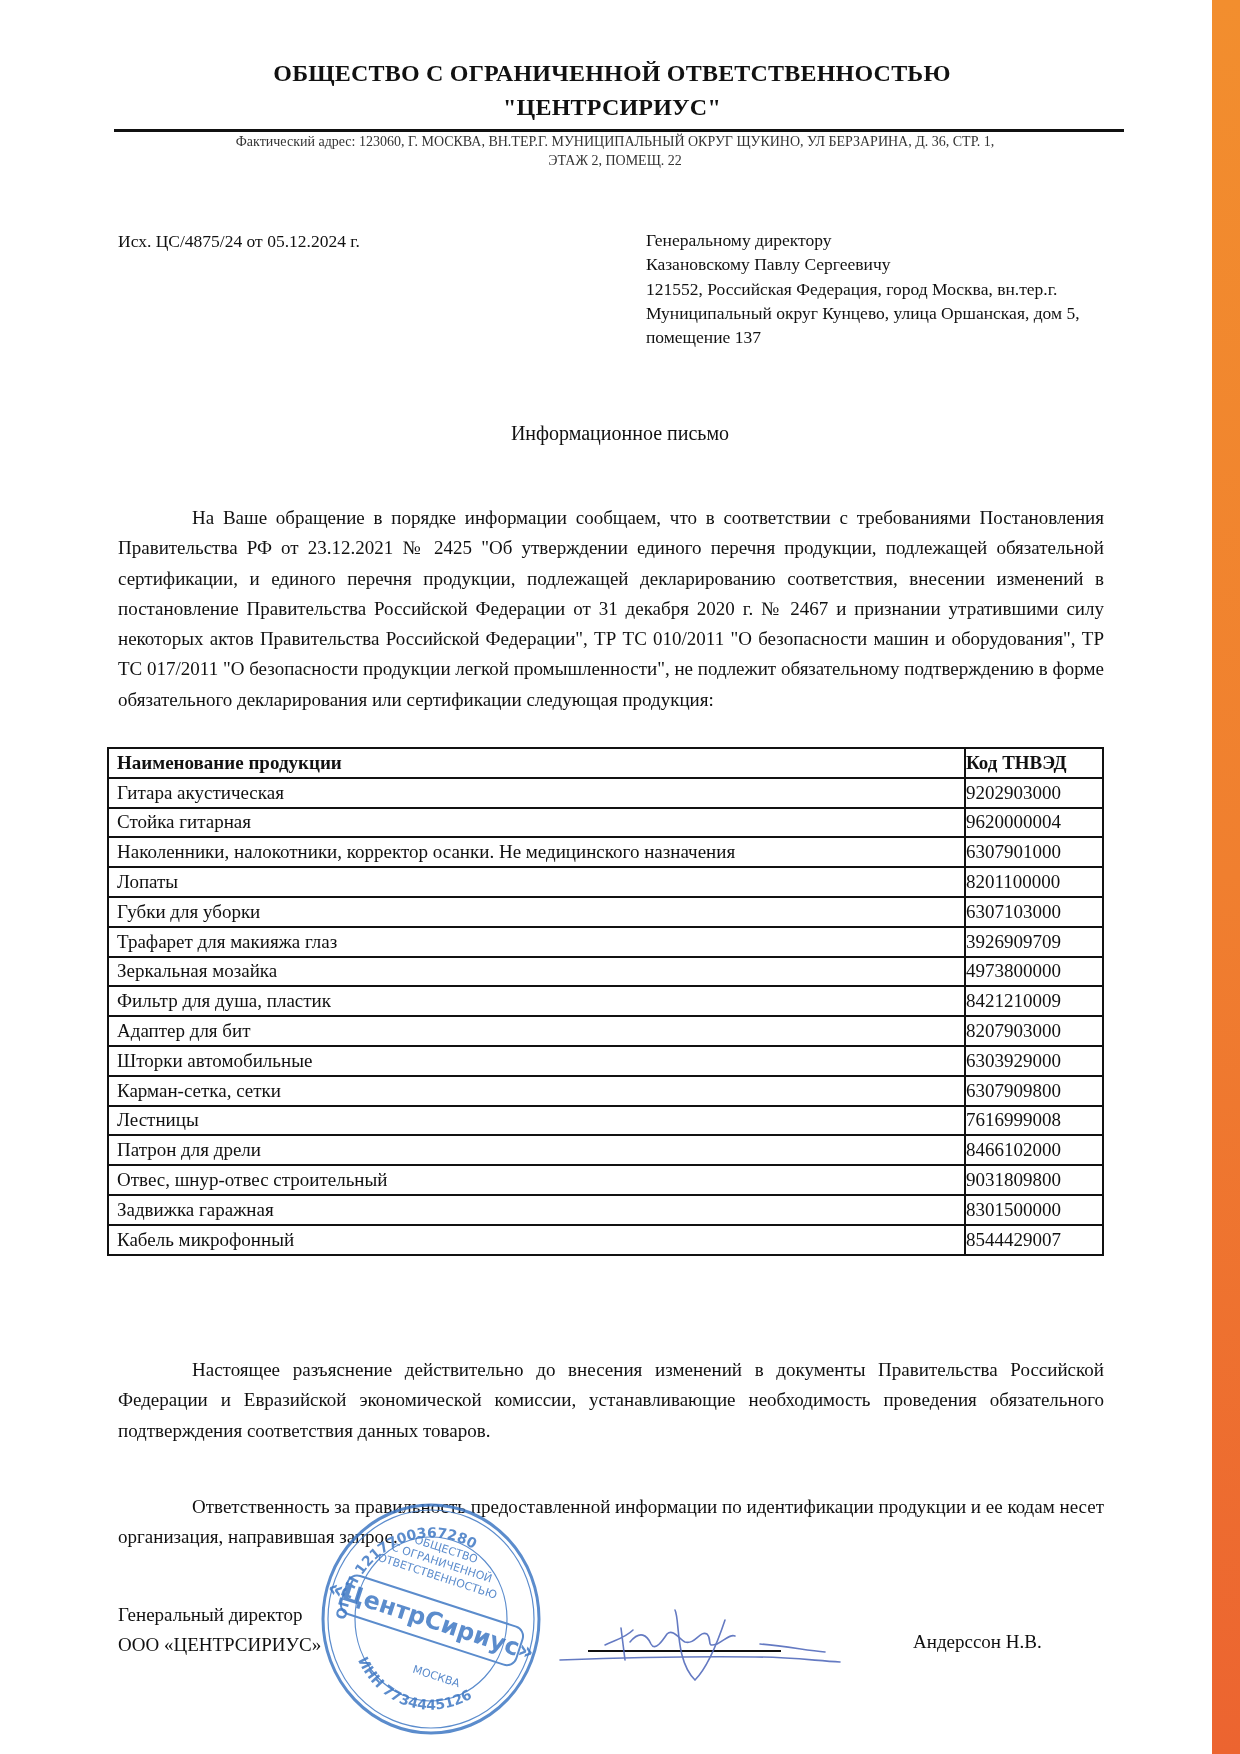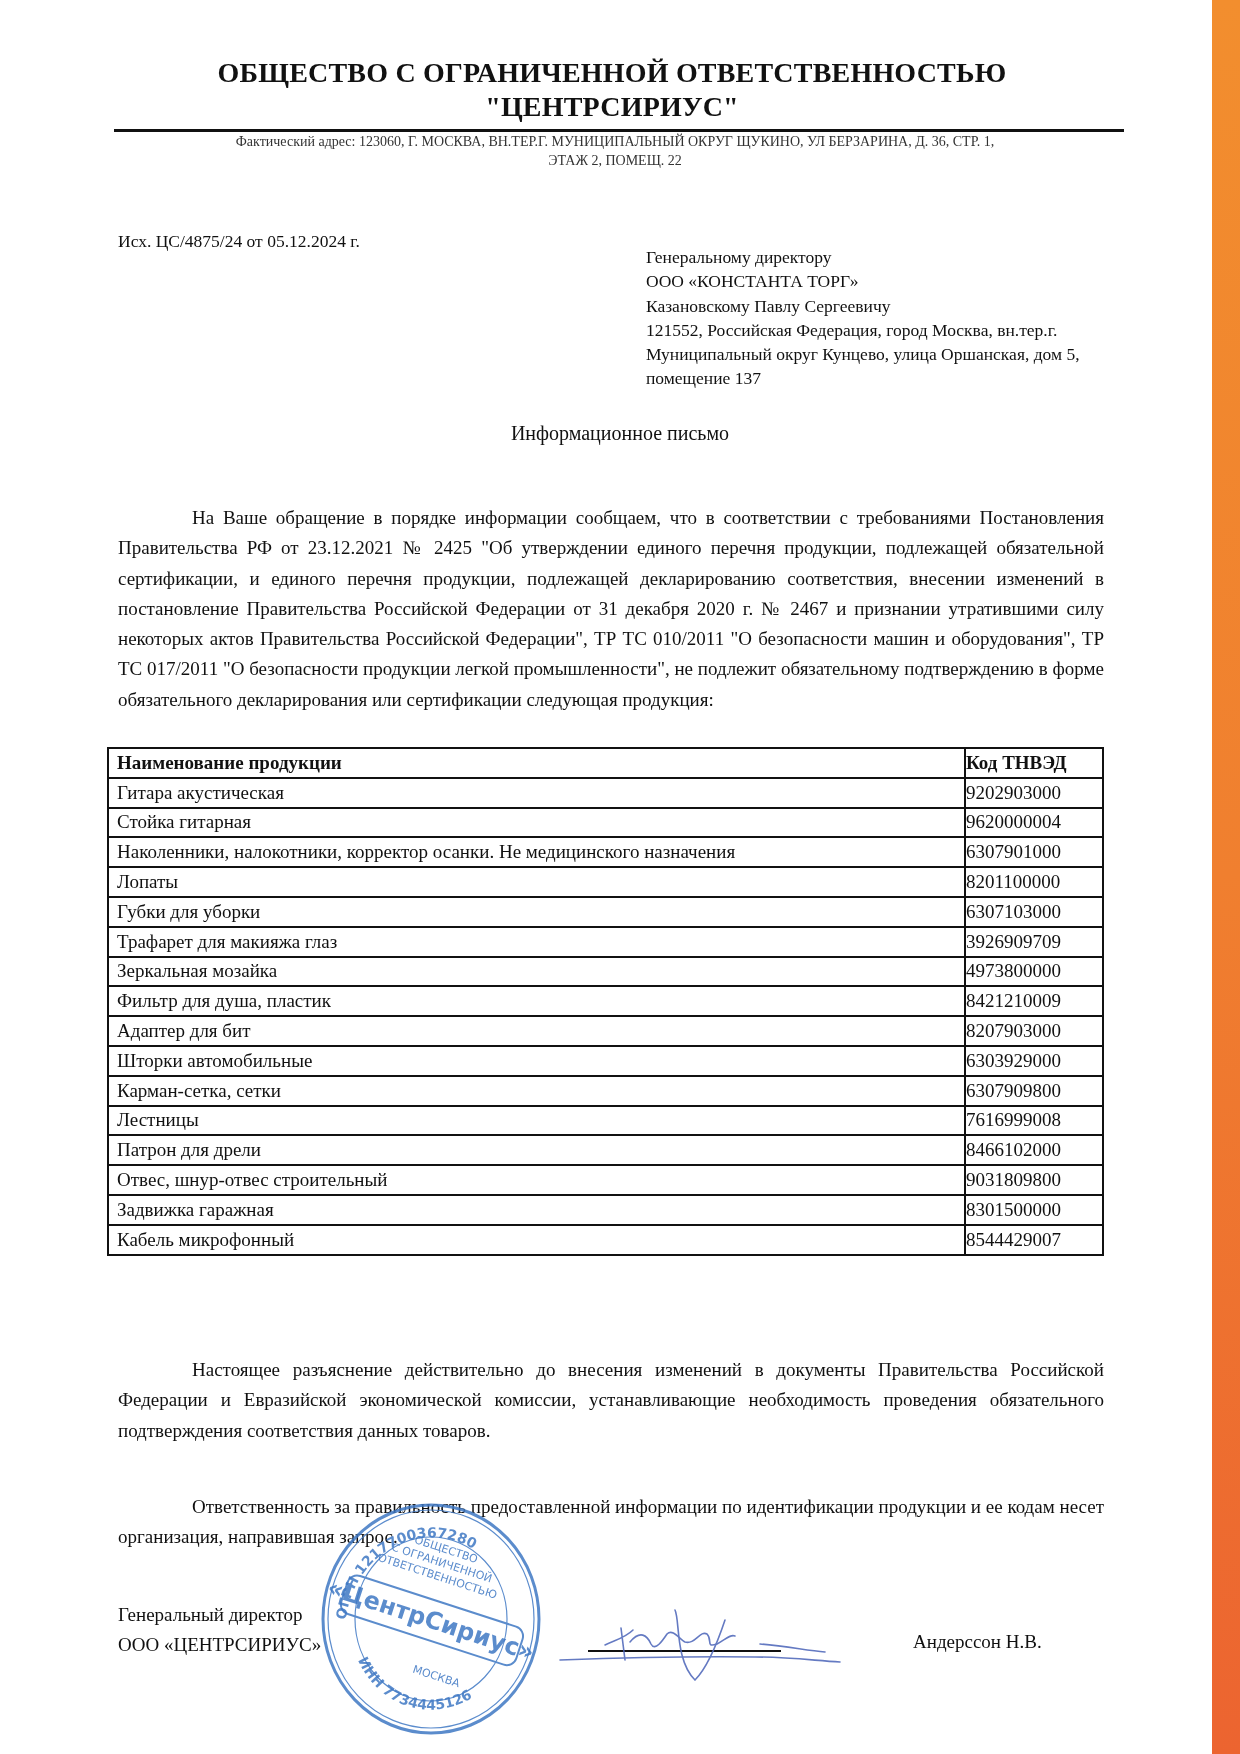--- a/index.html
+++ b/index.html
@@ -6,35 +6,35 @@
   body {
     width: 1240px; height: 1754px; position: relative; overflow: hidden;
     font-family: "Liberation Serif", "DejaVu Serif", serif; color: #111;
   }
   .strip {
     position: absolute; left: 1212px; top: 0; width: 28px; height: 1754px;
     background: linear-gradient(to bottom, #F28E2E 0%, #F07F2F 50%, #EC6430 100%);
   }
   .org-title {
     position: absolute; left: 110px; width: 1004px; top: 56px;
-    text-align: center; font-weight: bold; font-size: 28px; line-height: 34px;
+    text-align: center; font-weight: bold; font-size: 24px; line-height: 34px;
     letter-spacing: 0.2px;
   }
   .head-rule {
     position: absolute; left: 114px; width: 1010px; top: 129px; height: 3px; background: #111;
   }
   .head-addr {
     position: absolute; left: 150px; width: 930px; top: 132px;
     text-align: center; font-size: 14px; line-height: 19px; color: #333;
   }
   .outgoing {
     position: absolute; left: 118px; top: 229px; font-size: 17.5px; line-height: 24px;
   }
   .recipient {
-    position: absolute; left: 646px; top: 245px; width: 540px;
+    position: absolute; left: 646px; top: 228px; width: 540px;
     font-size: 17.5px; line-height: 24.3px;
   }
   .recipient div { white-space: nowrap; }
   .letter-title {
     position: absolute; left: 0; width: 1240px; top: 420px;
     text-align: center; font-size: 20px; line-height: 26px;
   }
   .para {
     position: absolute; left: 118px; width: 986px; font-size: 19px; line-height: 30.3px;
     text-align: justify; text-indent: 74px;
@@ -76,21 +76,20 @@
 <div class="head-rule"></div>
 <div class="head-addr">
   <div>Фактический адрес: 123060, Г. МОСКВА, ВН.ТЕР.Г. МУНИЦИПАЛЬНЫЙ ОКРУГ ЩУКИНО, УЛ БЕРЗАРИНА, Д. 36, СТР. 1,</div>
   <div>ЭТАЖ 2, ПОМЕЩ. 22</div>
 </div>
 
 <div class="outgoing">Исх. ЦС/4875/24 от 05.12.2024 г.</div>
 
 <div class="recipient">
   <div>Генеральному директору</div>
-  <div>ООО «КОНСТАНТА ТОРГ»</div>
   <div>Казановскому Павлу Сергеевичу</div>
   <div>121552, Российская Федерация, город Москва, вн.тер.г.</div>
   <div>Муниципальный округ Кунцево, улица Оршанская, дом 5,</div>
   <div>помещение 137</div>
 </div>
 
 <div class="letter-title">Информационное письмо</div>
 
 <div class="para p1">На Ваше обращение в порядке информации сообщаем, что в соответствии с требованиями Постановления Правительства РФ от 23.12.2021 № 2425 "Об утверждении единого перечня продукции, подлежащей обязательной сертификации, и единого перечня продукции, подлежащей декларированию соответствия, внесении изменений в постановление Правительства Российской Федерации от 31 декабря 2020 г. № 2467 и признании утратившими силу некоторых актов Правительства Российской Федерации", ТР ТС 010/2011 "О безопасности машин и оборудования", ТР ТС 017/2011 "О безопасности продукции легкой промышленности",  не подлежит обязательному подтверждению в форме обязательного декларирования или сертификации следующая продукция:</div>
 

